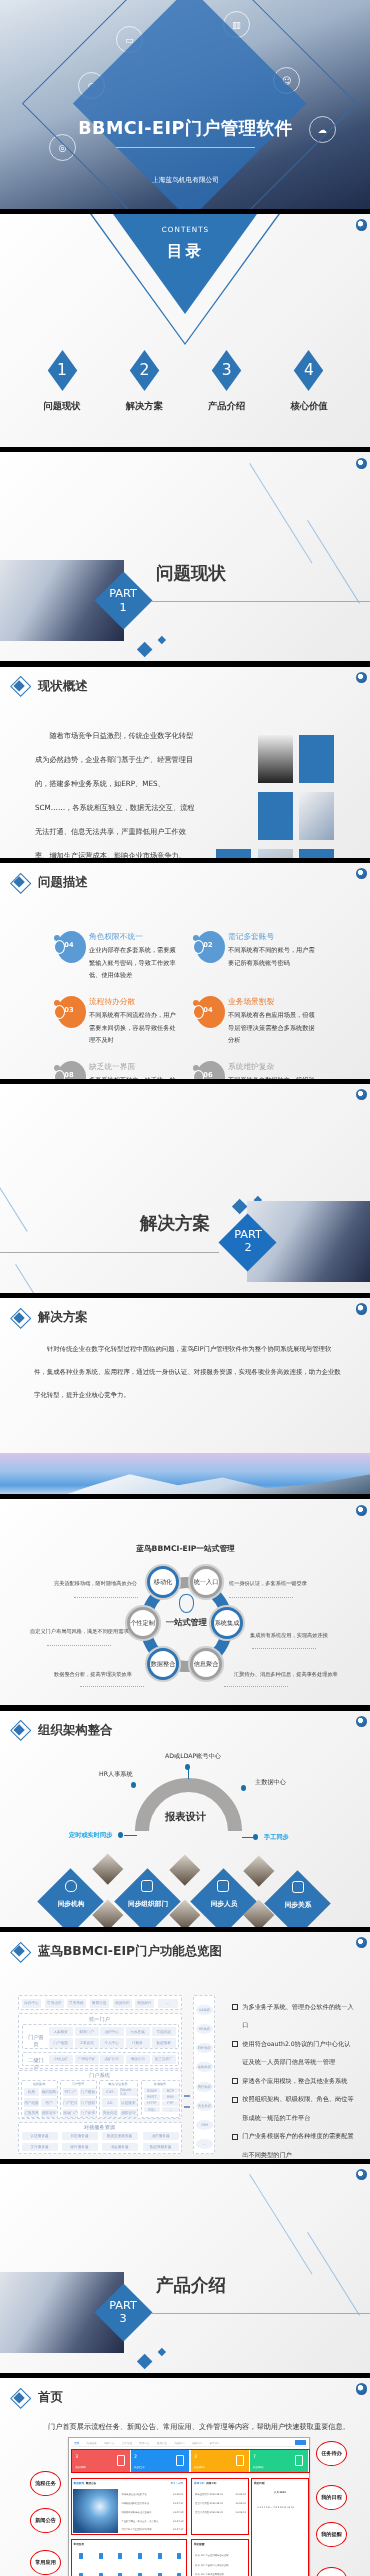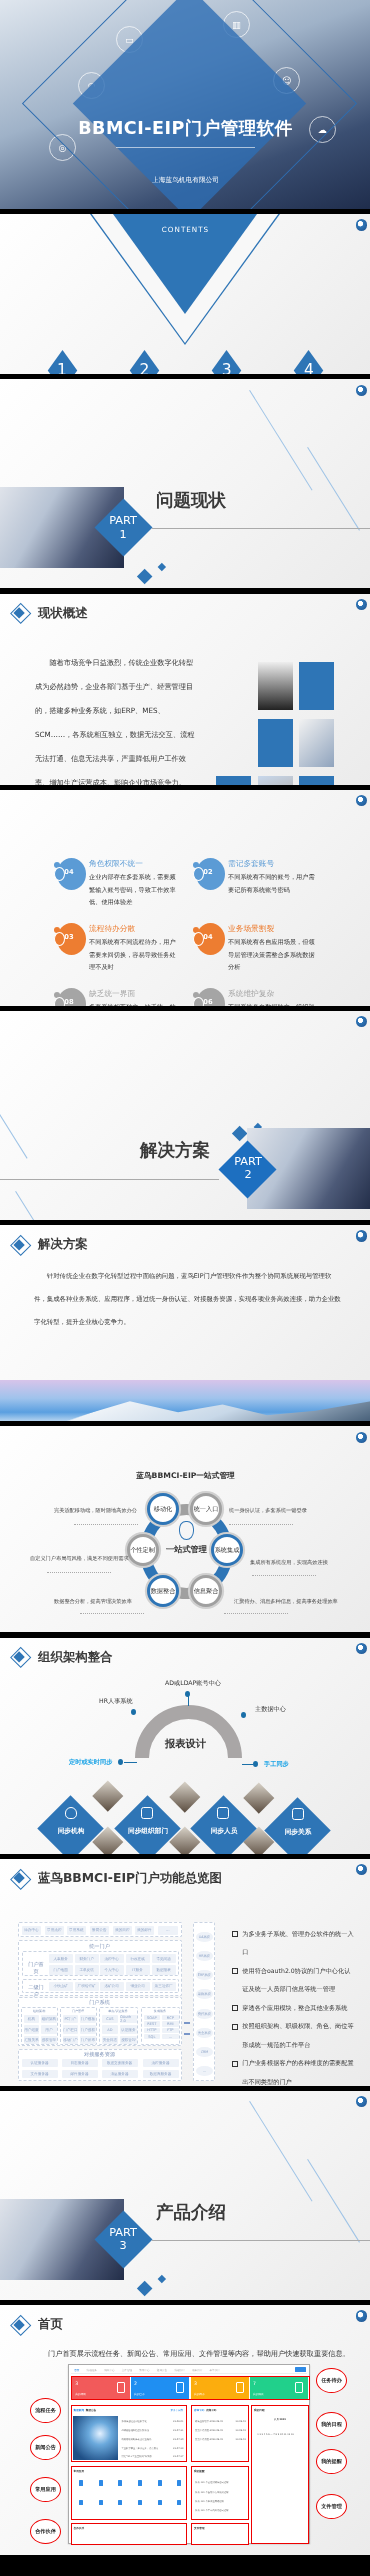--- a/index.html
+++ b/index.html
@@ -16,21 +16,21 @@
 .cover{height:209px;background:linear-gradient(160deg,#dfe6ee 0%,#9fb2c8 40%,#3b4f72 75%,#1f2d4c 100%)}
 .cover-frame{position:absolute;left:14.4px;top:-41px;width:343px;height:289px}
 .cover-diamond-line{position:absolute;left:57px;top:26px;width:237px;height:237px;border:0.8px solid #2e6db0;transform:rotate(45deg)}
 .cover-diamond{position:absolute;left:93px;top:62px;width:165px;height:165px;background:rgba(46,110,180,.8);transform:rotate(45deg)}
 .cover-title{position:absolute;left:0;right:0;top:116px;text-align:center;color:#fff;font-size:17.5px;font-weight:bold;letter-spacing:0.5px}
 .cover-rule{position:absolute;left:116px;width:139px;top:147px;height:0.5px;background:rgba(255,255,255,.6)}
 .cover-sub{position:absolute;left:0;right:0;top:176px;text-align:center;color:#fff;font-size:6.7px}
 .cover-circle{position:absolute;width:27px;height:27px;border:0.8px solid rgba(255,255,255,.7);border-radius:50%;color:#fff;font-size:9.3px;display:flex;align-items:center;justify-content:center}
 
 
-.contents{height:160px}
+.contents{height:233px}
 .tri-line{position:absolute;left:90px;top:0;width:0;height:0;border-left:95px solid transparent;border-right:95px solid transparent;border-top:131px solid #2e75b6}
 .tri-line-inner{position:absolute;left:91px;top:-1px;width:0;height:0;border-left:94px solid transparent;border-right:94px solid transparent;border-top:130px solid #f8f8f8}
 .tri-fill{position:absolute;left:113px;top:0;width:0;height:0;border-left:72px solid transparent;border-right:72px solid transparent;border-top:100px solid #2e75b6}
 .contents-en{position:absolute;left:0;right:0;top:11.3px;text-align:center;color:#fff;font-size:7.2px;letter-spacing:1px}
 .contents-cn{position:absolute;left:0;right:0;top:27px;text-align:center;color:#fff;font-size:15.5px;font-weight:bold;letter-spacing:3.1px}
 .toc{position:absolute;top:142px;left:36px;right:36px;display:flex;justify-content:space-between}
 .toc-item{width:52px;text-align:center}
 .toc-dia{width:29px;height:29px;margin:0 auto;position:relative}
 .toc-dia::before{content:"";position:absolute;left:0;top:0;width:29px;height:29px;background:#2e75b6;transform:scaleX(.72) rotate(45deg)}
 .toc-num{position:relative;color:#fff;font-size:15.5px;line-height:29px}
@@ -141,20 +141,21 @@
   <div class="cover-sub">上海蓝鸟机电有限公司</div>
 
 </section>
 
 <section class="slide contents">
   <div class="logo"></div>
   <div class="tri-line"></div>
   <div class="tri-line-inner"></div>
   <div class="tri-fill"></div>
   <div class="contents-en">CONTENTS</div>
+  <div class="contents-cn">目录</div>
   <div class="toc">
     <div class="toc-item">
         <div class="toc-dia"><span class="toc-num">1</span></div>
         <div class="toc-label">问题现状</div>
       </div>
     <div class="toc-item">
         <div class="toc-dia"><span class="toc-num">2</span></div>
         <div class="toc-label">解决方案</div>
       </div>
     <div class="toc-item">
@@ -195,20 +196,24 @@
   <div class="ov-cell" style="left:299px;top:68px;background:#2e75b6"></div>
   <div class="ov-cell" style="left:258px;top:125px;background:#2e75b6"></div>
   <div class="ov-cell" style="left:299px;top:125px;background:linear-gradient(135deg,#f2f2f2,#8fa3bd)"></div>
   <div class="ov-cell" style="left:216px;top:182px;background:#2e75b6"></div>
   <div class="ov-cell" style="left:258px;top:182px;background:linear-gradient(160deg,#c8d8ec,#a69582)"></div>
   <div class="ov-cell" style="left:299px;top:182px;background:#2e75b6"></div>
 </section>
 
 <section class="slide problems">
   <div class="logo"></div>
+  <div class="sec-head">
+      <div class="sec-diamond"></div>
+      <div class="sec-title">问题描述</div>
+    </div>
   <div class="prob" style="left:54px;top:68px">
     <div class="prob-badge">
         <div class="big" style="background:#5b9bd5"></div>
         <div class="sm1" style="background:#5b9bd5"></div>
         <div class="sm2" style="background:#5b9bd5"></div>
         <div class="n">04</div>
       </div>
     <div class="prob-title" style="color:#5b9bd5">角色权限不统一</div>
     <div class="prob-desc">企业内部存在多套系统，需要频繁输入账号密码，导致工作效率低、使用体验差</div>
   </div>

